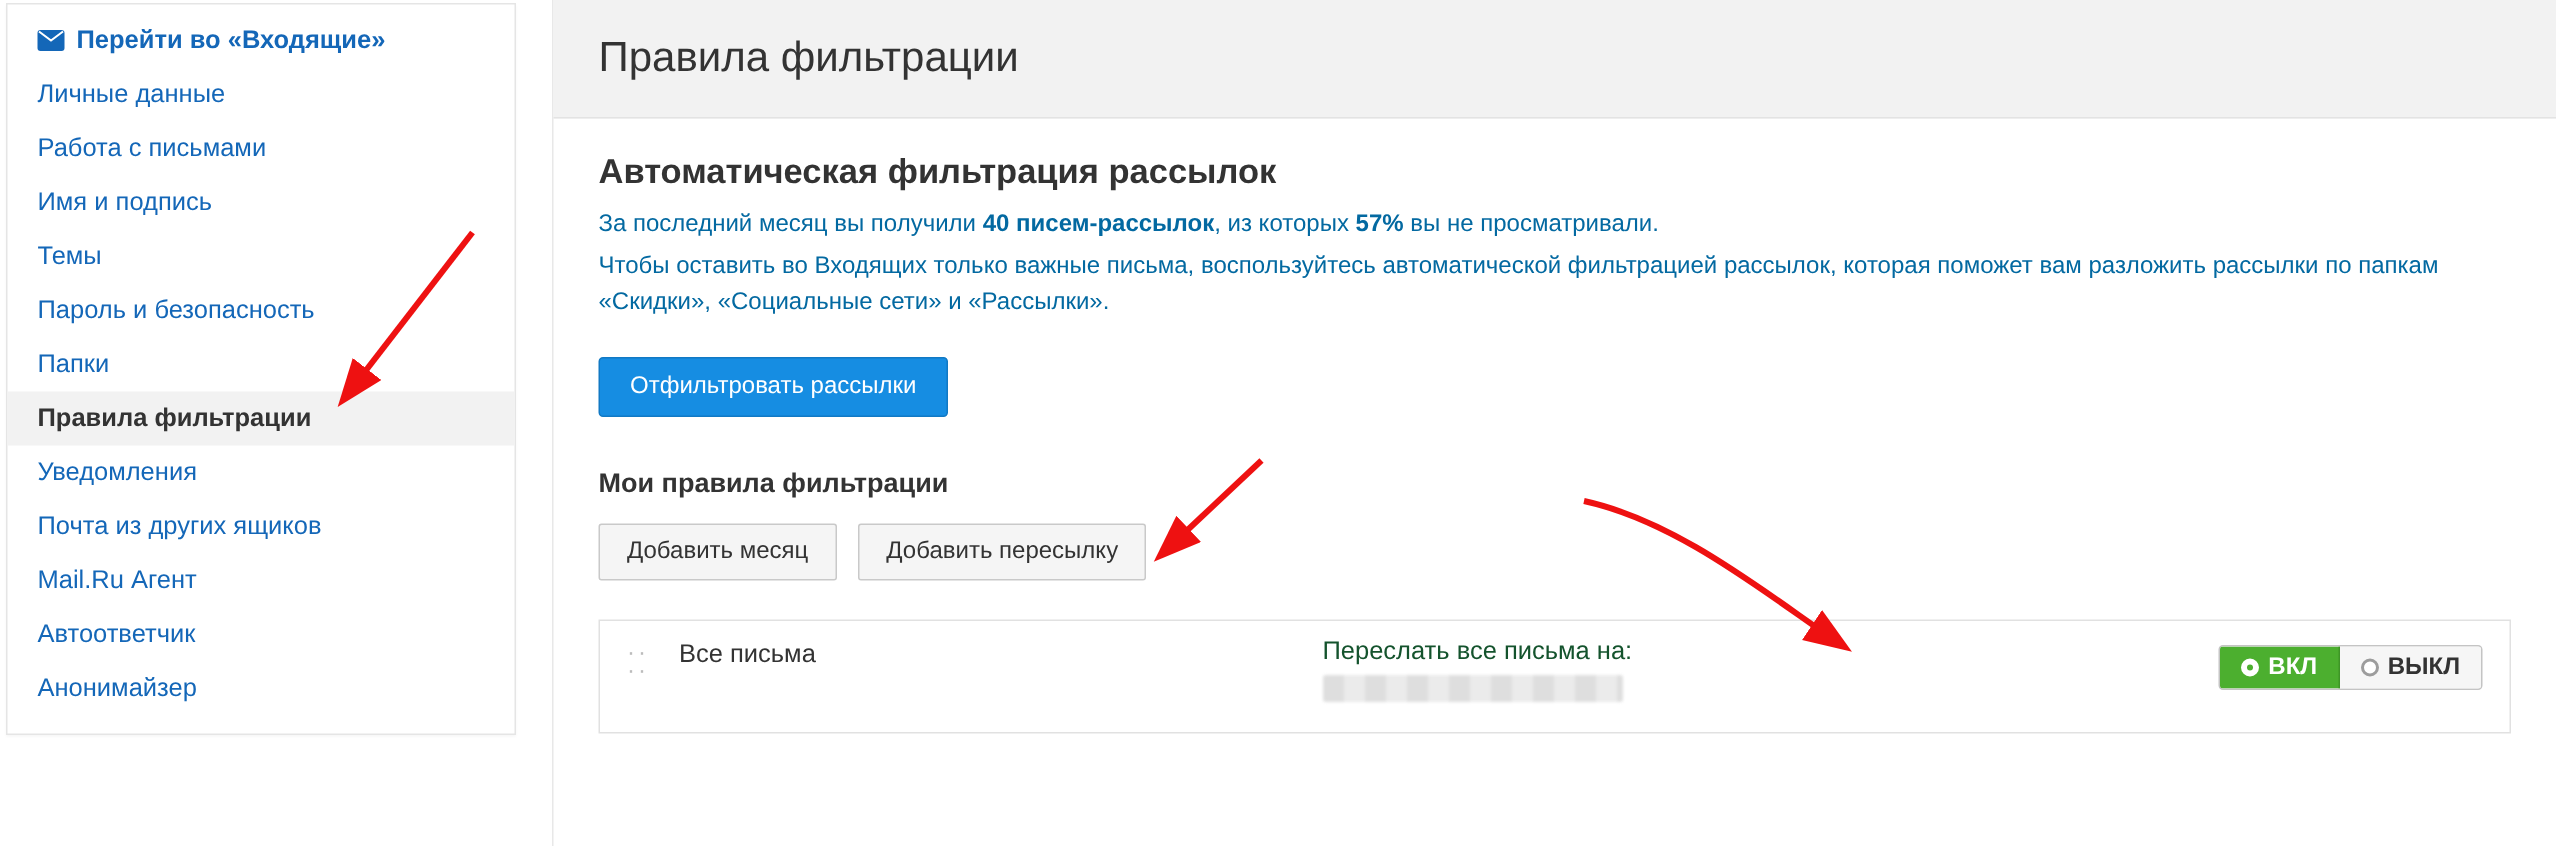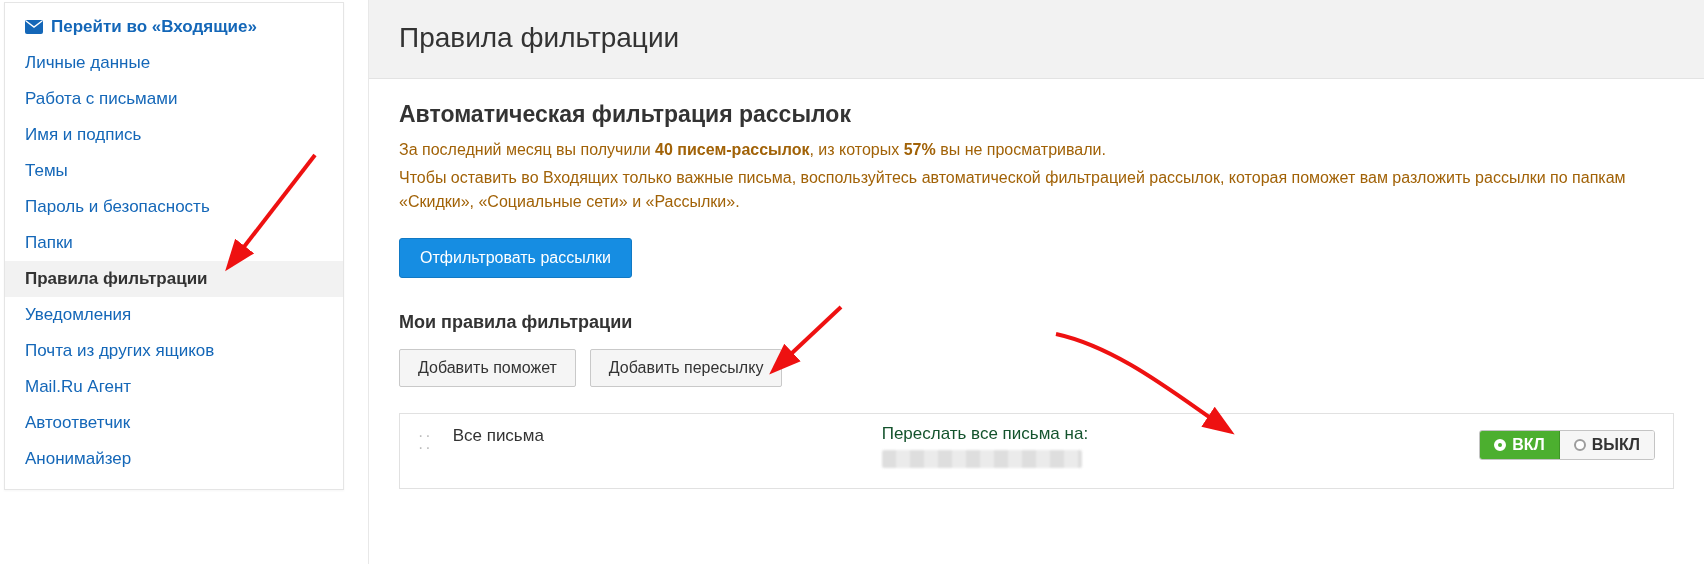--- a/index.html
+++ b/index.html
@@ -71,21 +71,21 @@
     padding: 22px 30px 24px 30px;
   }
   .section-title {
     font-size: 23px;
     font-weight: 700;
     color: #333;
     margin-bottom: 10px;
   }
   .para {
     font-size: 16px;
-    color: #a16207;
+    color: #0369a1;
     line-height: 24px;
     margin-bottom: 4px;
   }
   .para b { font-weight: 700; }
   .btn-primary {
     display: inline-block;
     margin-top: 20px;
     padding: 10px 20px;
     background: #168de2;
     color: #fff;
@@ -253,21 +253,21 @@
 
     <div class="section-title">Автоматическая фильтрация рассылок</div>
     <p class="para">
       <span>За последний месяц вы получили </span><b>40 писем-рассылок</b><span>, из которых </span><b>57%</b><span> вы не просматривали.</span>
     </p>
     <p class="para">Чтобы оставить во Входящих только важные письма, воспользуйтесь автоматической фильтрацией рассылок, которая поможет вам разложить рассылки по папкам «Скидки», «Социальные сети» и «Рассылки».</p>
     <button class="btn-primary">Отфильтровать рассылки</button>
 
     <div class="my-rules-title">Мои правила фильтрации</div>
     <div class="btn-row">
-      <button class="btn-secondary">Добавить поможет</button>
+      <button class="btn-secondary">Добавить месяц</button>
       <button class="btn-secondary">Добавить пересылку</button>
     </div>
 
     <div class="rule-row">
       <div class="drag-dots">··<br>··</div>
       <div class="rule-col1">Все письма</div>
       <div class="rule-col2">
         <span>Переслать все письма на:</span>
         <span class="blurbar"></span>
       </div>

